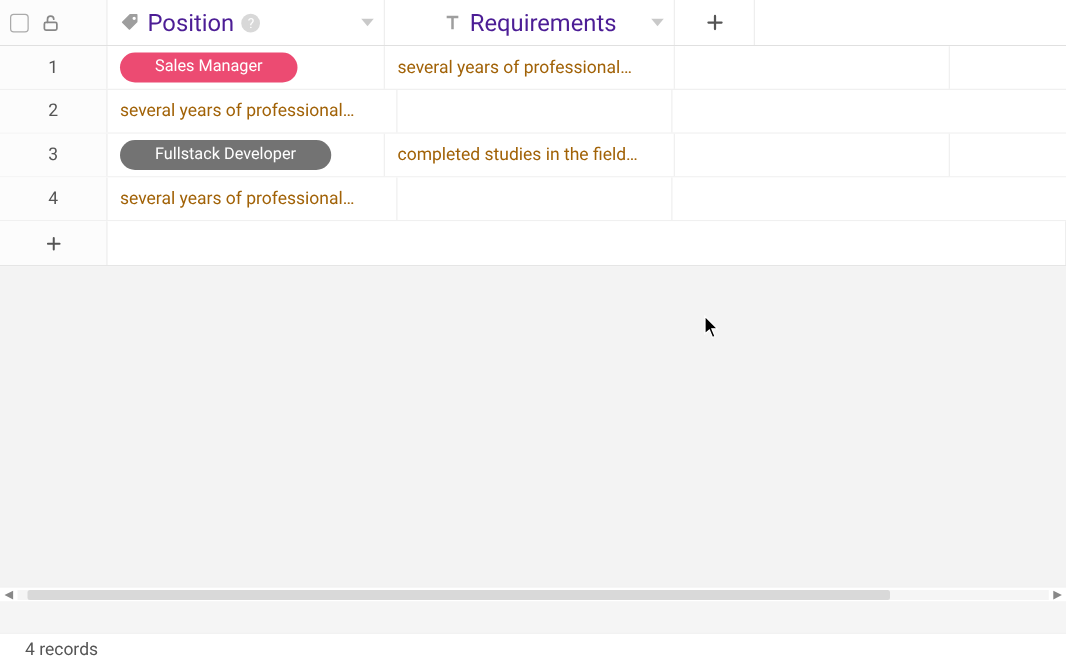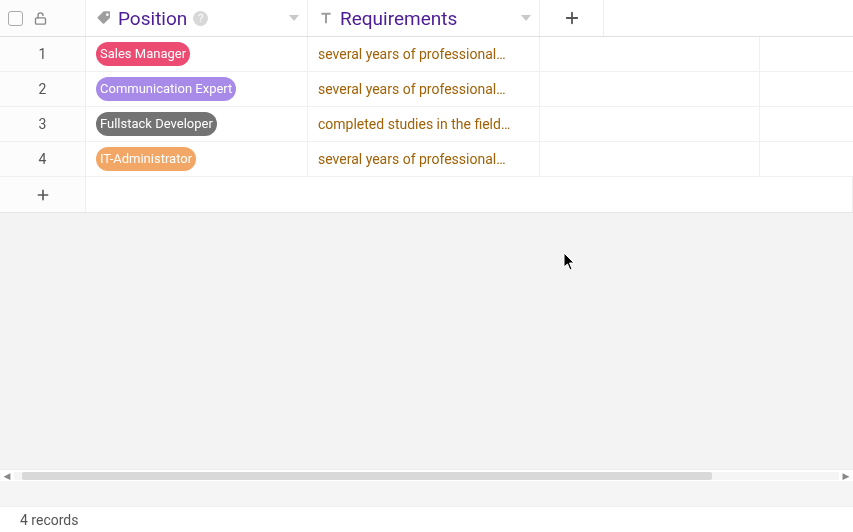--- a/index.html
+++ b/index.html
@@ -43,21 +43,21 @@
   }
   .col {
     display: flex;
     align-items: center;
     border-right: 1px solid #eee;
     padding: 0 10px;
     position: relative;
     color: #555;
   }
   .col-position { width: 222px; }
-  .col-req      { width: 232px; }
+  .col-req      { width: 232px; justify-content: center; }
   .col-app      { width: 220px; }
   .col-add      { width: 64px; justify-content: center; border-right: 1px solid #eee; }
   .col .label { margin-left: 6px; font-size: 19px; color: #4c1d95; }
   .col .help {
     width: 15px; height: 15px; border-radius: 50%;
     background: #d8d8d8; color: #fff;
     display: inline-flex; align-items: center; justify-content: center;
     font-size: 11px; margin-left: 6px;
   }
   .col .drop {
@@ -92,21 +92,21 @@
   .cell {
     display: flex; align-items: center;
     border-right: 1px solid #f0f0f0;
     padding: 0 10px;
     overflow: hidden; white-space: nowrap;
   }
   .cell-position { width: 222px; }
   .cell-req      { width: 232px; color: #a16207; }
   .cell-app      { width: 220px; }
   .pill {
-    padding: 3px 4px;
+    padding: 3px 28px;
     border-radius: 12px;
     color: #fff;
     font-size: 13px;
     line-height: 18px;
   }
   .row-add {
     display: flex;
     height: 36px;
     border-bottom: 1px solid #e5e5e5;
     background: #fff;
@@ -221,41 +221,35 @@
       <div class="num">1</div>
       <div class="cell cell-position">
         <span class="pill" style="background:#ec4b72">Sales Manager</span>
       </div>
       <div class="cell cell-req">several years of professional…</div>
       <div class="cell cell-app"></div>
     </div>
 
     <div class="row">
       <div class="num">2</div>
-      <div class="cell cell-position">
-        <span class="pill" style="background:#a88be8">Communication Expert</span>
-      </div>
       <div class="cell cell-req">several years of professional…</div>
       <div class="cell cell-app"></div>
     </div>
 
     <div class="row">
       <div class="num">3</div>
       <div class="cell cell-position">
         <span class="pill" style="background:#737373">Fullstack Developer</span>
       </div>
       <div class="cell cell-req">completed studies in the field…</div>
       <div class="cell cell-app"></div>
     </div>
 
     <div class="row">
       <div class="num">4</div>
-      <div class="cell cell-position">
-        <span class="pill" style="background:#f2a766">IT-Administrator</span>
-      </div>
       <div class="cell cell-req">several years of professional…</div>
       <div class="cell cell-app"></div>
     </div>
 
     <div class="row-add">
       <div class="num">
         <span class="icon">
           <svg width="16" height="16" viewBox="0 0 24 24" fill="none" stroke="#555" stroke-width="2.4" stroke-linecap="round">
               <path d="M12 5v14M5 12h14"></path>
             </svg>

